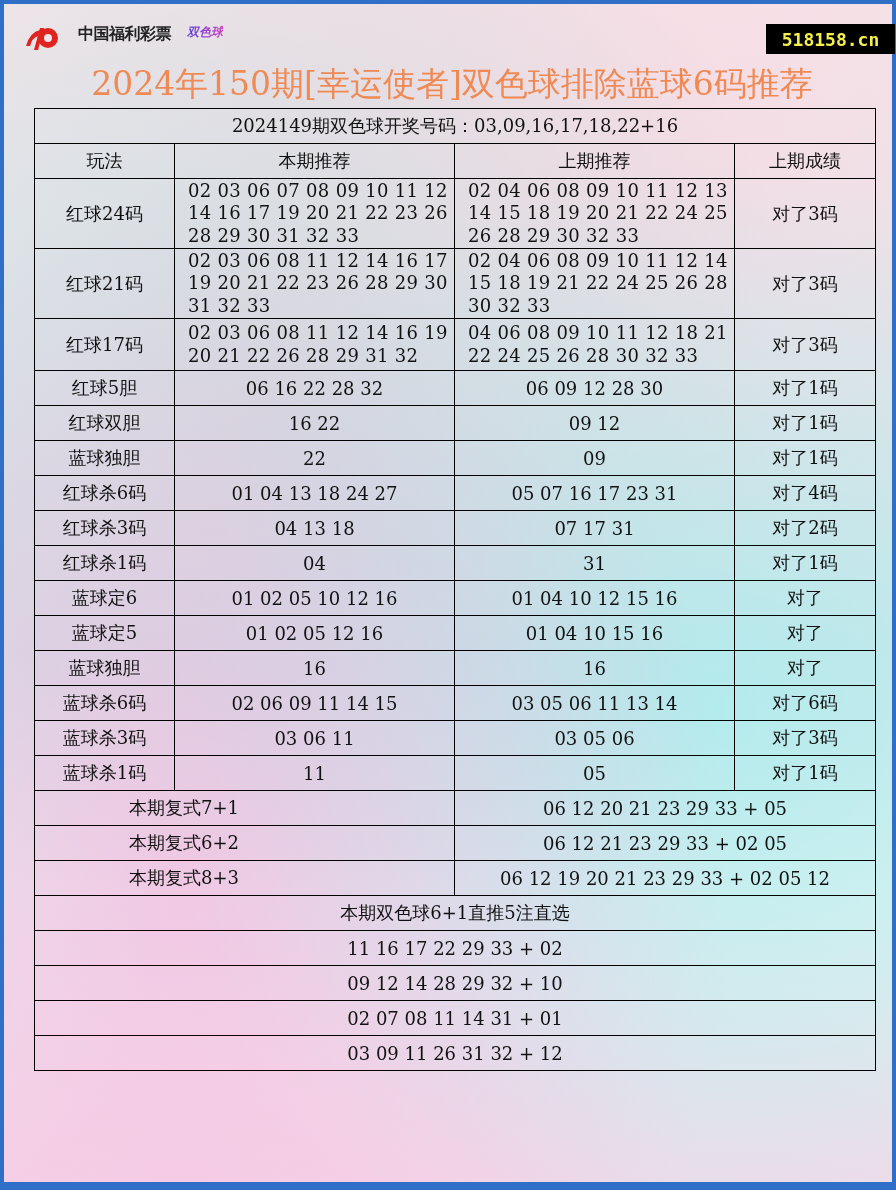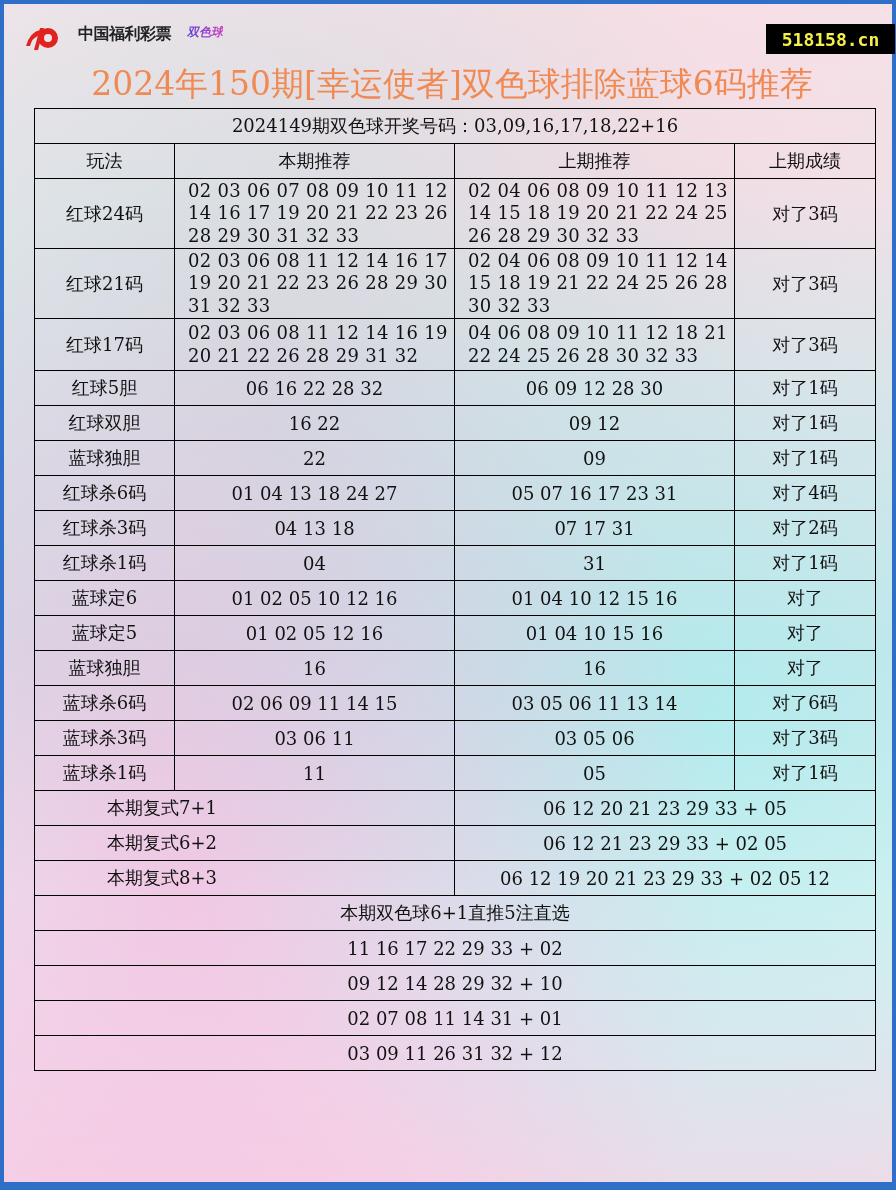--- a/index.html
+++ b/index.html
@@ -20,21 +20,21 @@
     background:linear-gradient(90deg,#5b3fd8,#c940c0);-webkit-background-clip:text;color:transparent;}
   .site{position:absolute;left:762px;top:20px;width:129px;height:30px;background:#000;color:#f5f04a;
     font-family:"DejaVu Sans Mono","Liberation Mono",monospace;font-weight:bold;font-size:18px;
     display:flex;align-items:center;justify-content:center;}
   .title{position:absolute;left:0;width:896px;top:58px;text-align:center;color:#f08a55;
     font-size:33px;letter-spacing:0px;white-space:nowrap;}
   table{position:absolute;left:30px;top:104px;width:841px;border-collapse:collapse;table-layout:fixed;}
   td{border:1px solid #000;text-align:center;font-size:18px;color:#111;padding:0;height:34px;}
   td.nums{text-align:left;font-size:18px;line-height:22.5px;padding:0 13px;white-space:pre;height:69px;letter-spacing:0.3px;}
   td.nums.two{height:51px;}
-  .fs-label{text-align:left;padding-left:72px;}
+  .fs-label{text-align:left;padding-left:94px;}
 </style>
 </head>
 <body>
 
 <div class="frame">
   <div class="logo">
     <svg class="logo-mark" viewBox="0 0 40 28">
       <circle cx="26" cy="14" r="10" fill="#e0231e"></circle>
       <circle cx="26" cy="14" r="4" fill="#f3e6ea"></circle>
       <path d="M4 22 Q8 8 18 6 L16 12 Q10 14 8 22Z" fill="#e0231e"></path>

